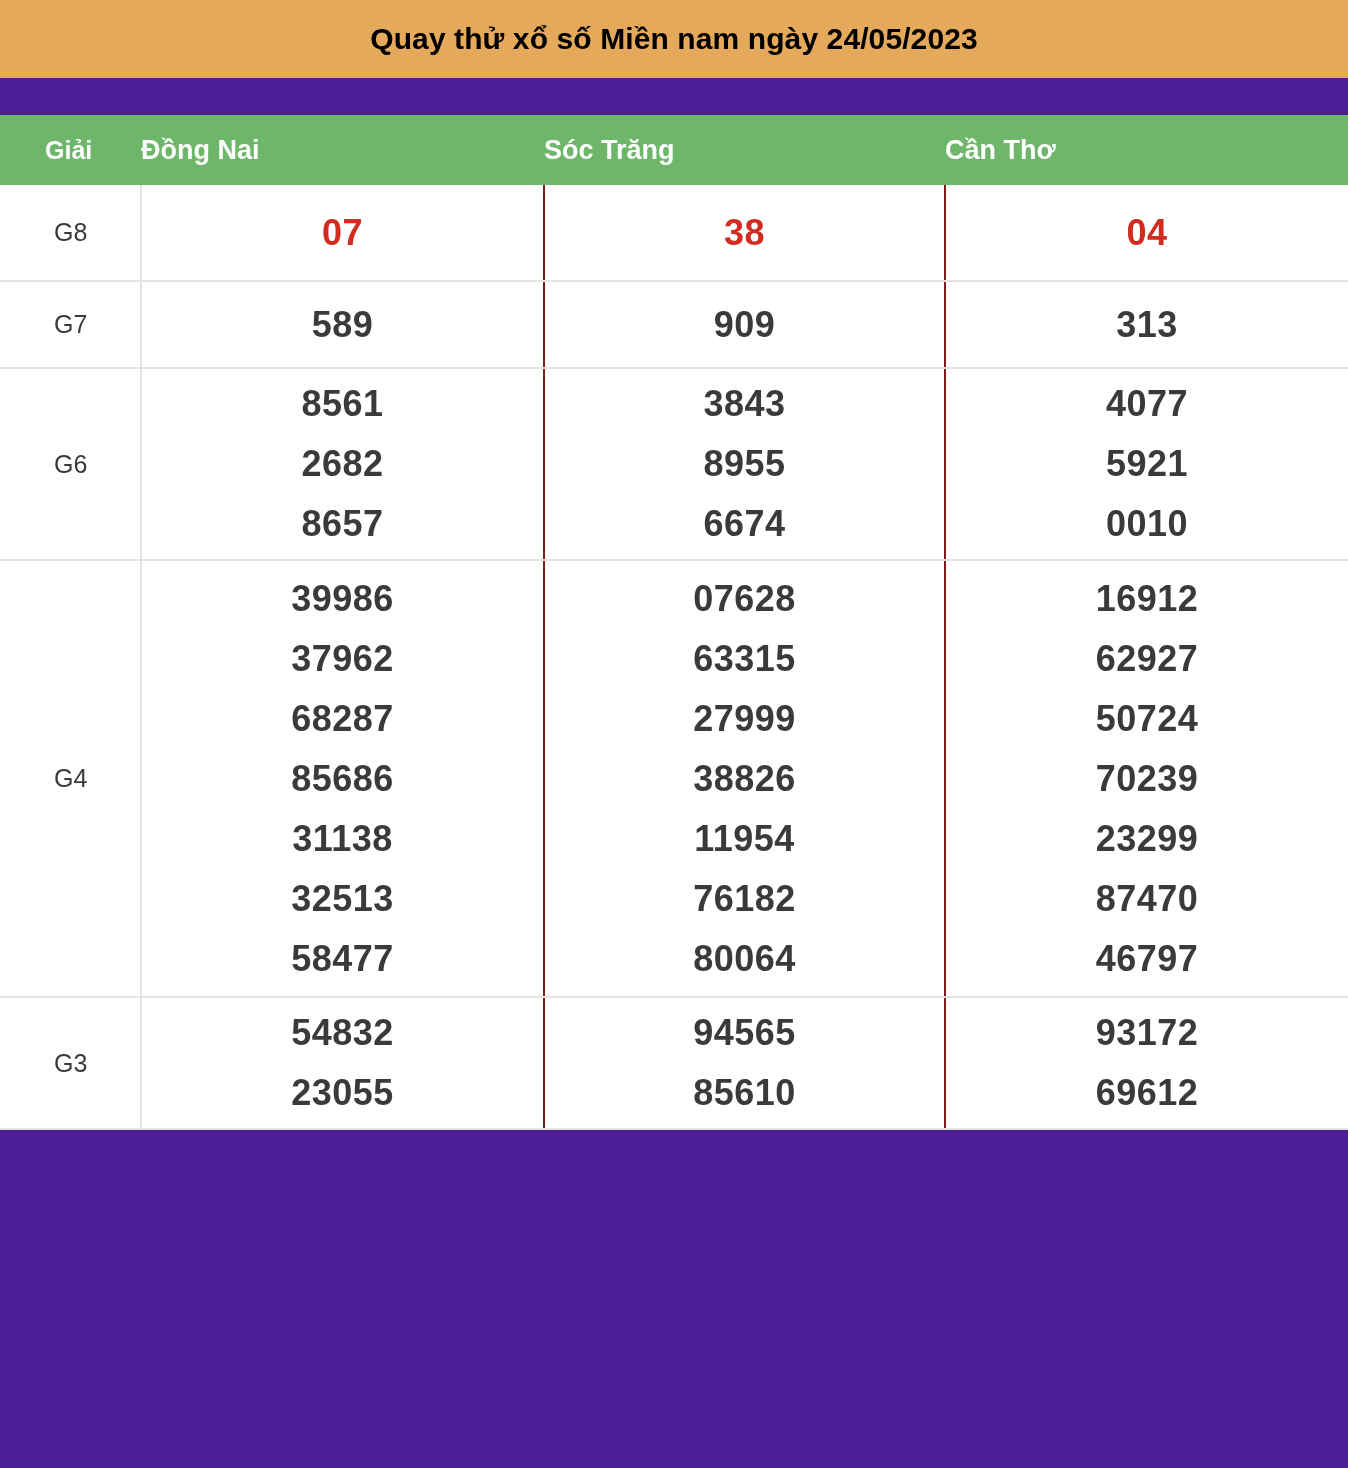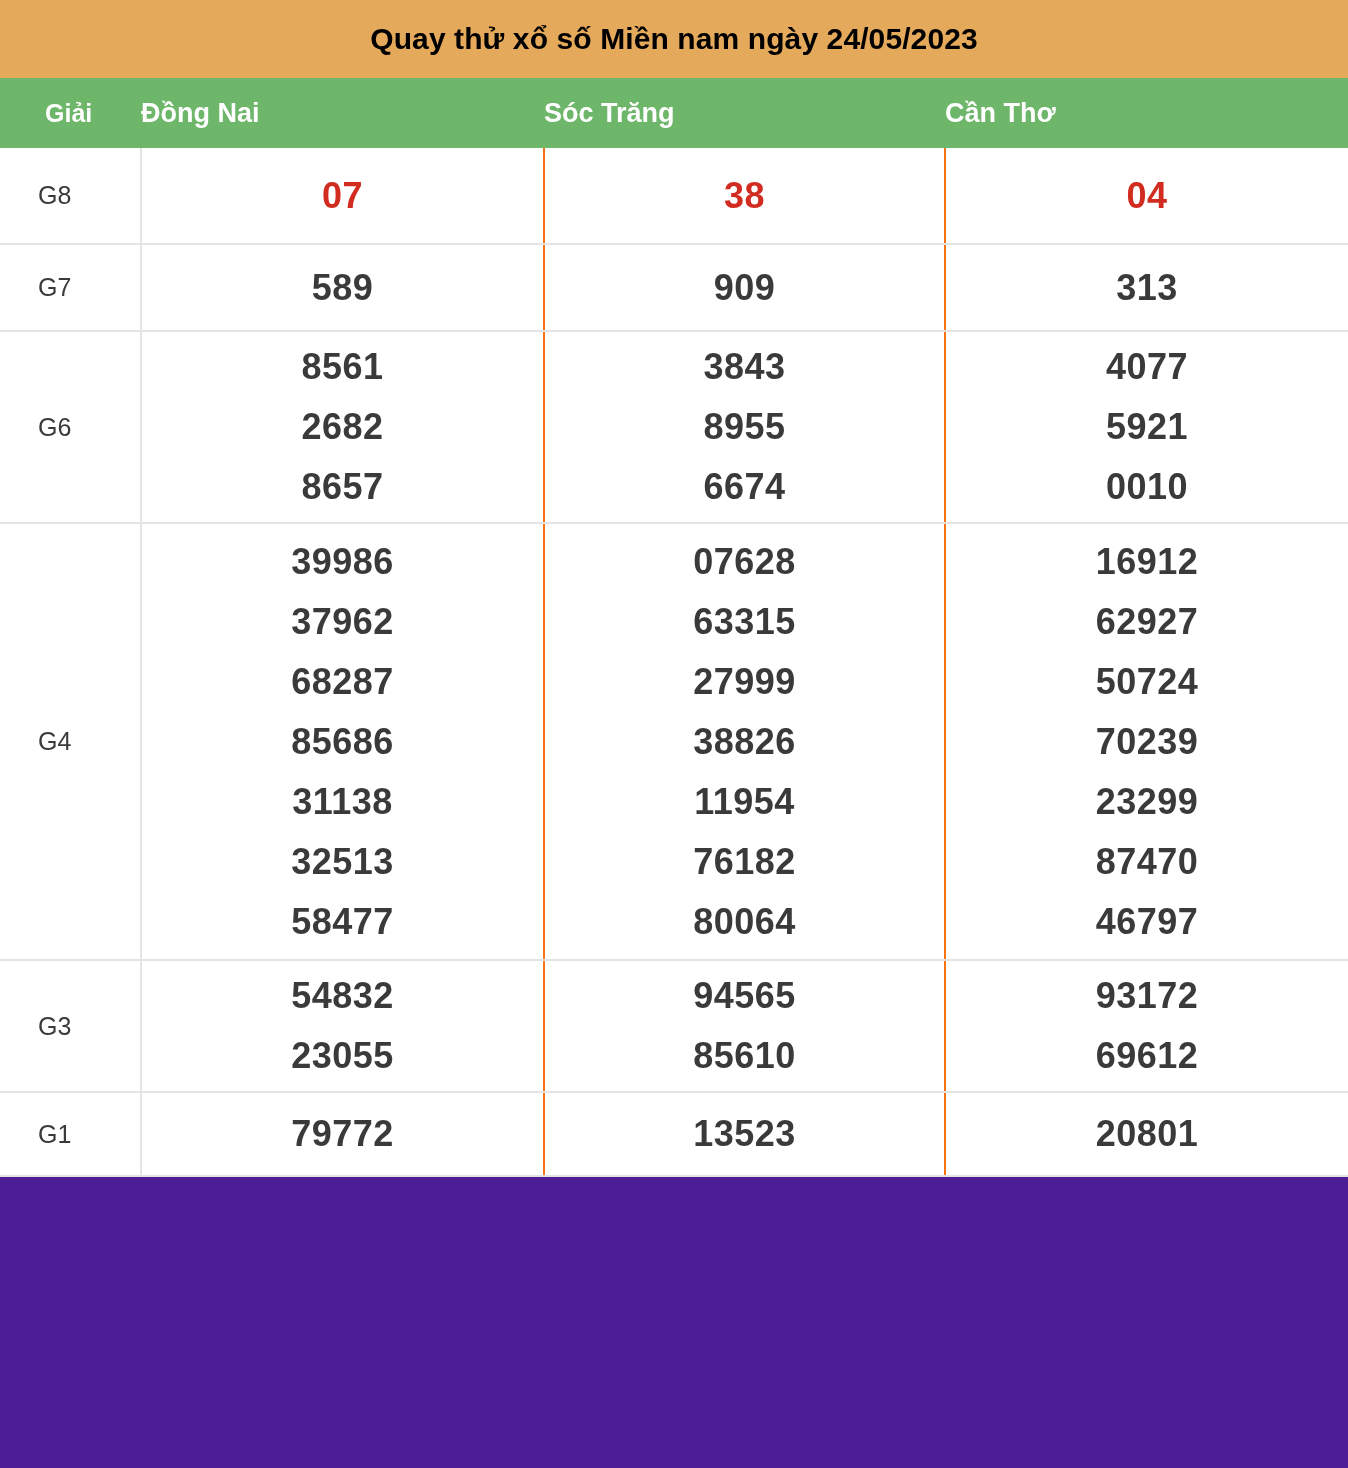--- a/index.html
+++ b/index.html
@@ -32,20 +32,21 @@
     font-weight: bold;
     color: #000000;
     letter-spacing: 0.1px;
     line-height: 1;
     text-align: center;
   }
   table.lottery {
     width: 1348px;
     border-collapse: collapse;
     table-layout: fixed;
+    margin-top: 37px;
   }
   table.lottery col.c-prize  { width: 141px; }
   table.lottery col.c-prov1  { width: 403px; }
   table.lottery col.c-prov2  { width: 401px; }
   table.lottery col.c-prov3  { width: 403px; }
 
   thead th {
     background: #6db66a;
     color: #ffffff;
     font-size: 27px;
@@ -57,32 +58,32 @@
     vertical-align: middle;
   }
   thead th.prize-head {
     font-size: 25px;
     text-align: left;
     padding-left: 45px;
   }
 
   tbody td {
     border-bottom: 2px solid #e4e4e4;
-    border-right: 2px solid #f97316;
+    border-right: 2px solid #7f1d1d;
     text-align: center;
     vertical-align: middle;
     padding: 0;
     background: #ffffff;
   }
   tbody td.prize-label {
     font-size: 25px;
     color: #3a3a3a;
     font-weight: normal;
     text-align: left;
-    padding-left: 38px;
+    padding-left: 54px;
     border-right: 2px solid #e4e4e4;
   }
   tbody tr td:last-child { border-right: none; }
 
   .num-stack {
     display: flex;
     flex-direction: column;
     align-items: center;
     justify-content: center;
   }
@@ -245,34 +246,16 @@
               <span class="num">85610</span>
             </div>
           </td>
           <td>
             <div class="num-stack">
               <span class="num">93172</span>
               <span class="num">69612</span>
             </div>
           </td>
         </tr>
-        <tr class="row-g1">
-          <td class="prize-label">G1</td>
-          <td>
-            <div class="num-stack">
-              <span class="num">79772</span>
-            </div>
-          </td>
-          <td>
-            <div class="num-stack">
-              <span class="num">13523</span>
-            </div>
-          </td>
-          <td>
-            <div class="num-stack">
-              <span class="num">20801</span>
-            </div>
-          </td>
-        </tr>
       </tbody>
   </table>
 
 </div>
 
 </body></html>

